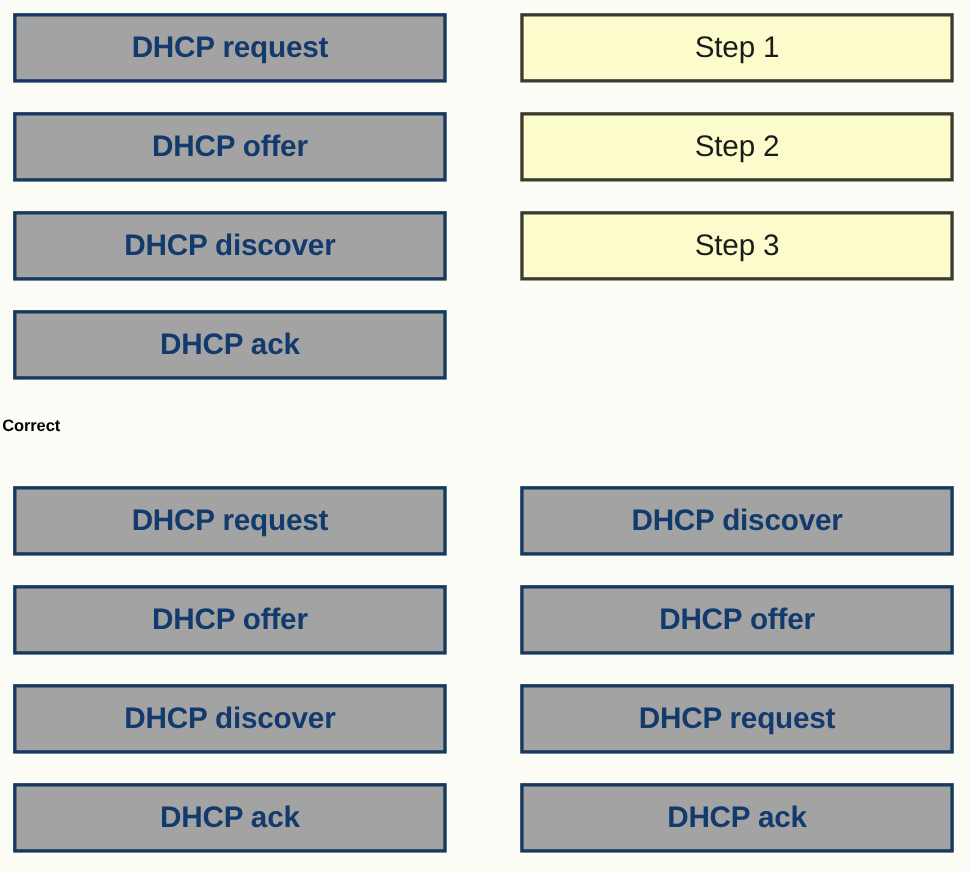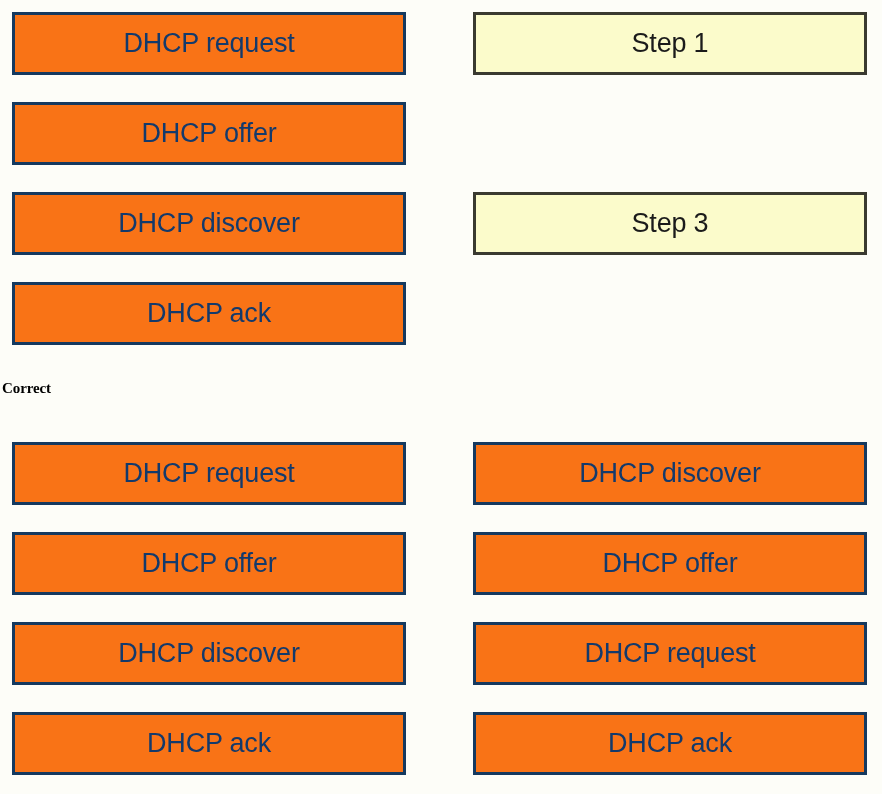--- a/index.html
+++ b/index.html
@@ -33,25 +33,25 @@
     line-height: 1;
     white-space: nowrap;
   }
 
   .box .box-label {
     display: block;
   }
 
   
   .box--blue {
-    background: #f97316;
+    background: #a3a3a3;
     border: 3px solid #15395f;
     color: #133a6c;
     font-size: 27px;
-    font-weight: 400;
+    font-weight: 700;
     letter-spacing: -0.2px;
   }
 
   
   .box--yellow {
     background: #fbfbcb;
     border: 3px solid #3a3a30;
     color: #1b1b1b;
     font-size: 27px;
     font-weight: 400;
@@ -80,21 +80,20 @@
   .answer-caption {
     position: absolute;
     left: 2px;
     top: 378px;
     width: 200px;
     font-size: 15px;
     font-weight: bold;
     color: #000000;
     line-height: 20px;
     letter-spacing: -0.1px;
-    font-family: Liberation Serif, serif;
   }
   .answer-caption span {
     display: block;
   }
 </style>
 </head>
 <body>
 
 <div class="stage">
 
@@ -111,20 +110,23 @@
   </div>
 
   <div class="box box--blue col-left q-r4 h63">
     <span class="box-label">DHCP ack</span>
   </div>
 
   <div class="box box--yellow col-right q-r1 h63">
     <span class="box-label">Step 1</span>
   </div>
 
+  <div class="box box--yellow col-right q-r2 h63">
+    <span class="box-label">Step 2</span>
+  </div>
 
   <div class="box box--yellow col-right q-r3 h63">
     <span class="box-label">Step 3</span>
   </div>
 
 
   <div class="answer-caption">
     <span>Correct</span>
   </div>
 

